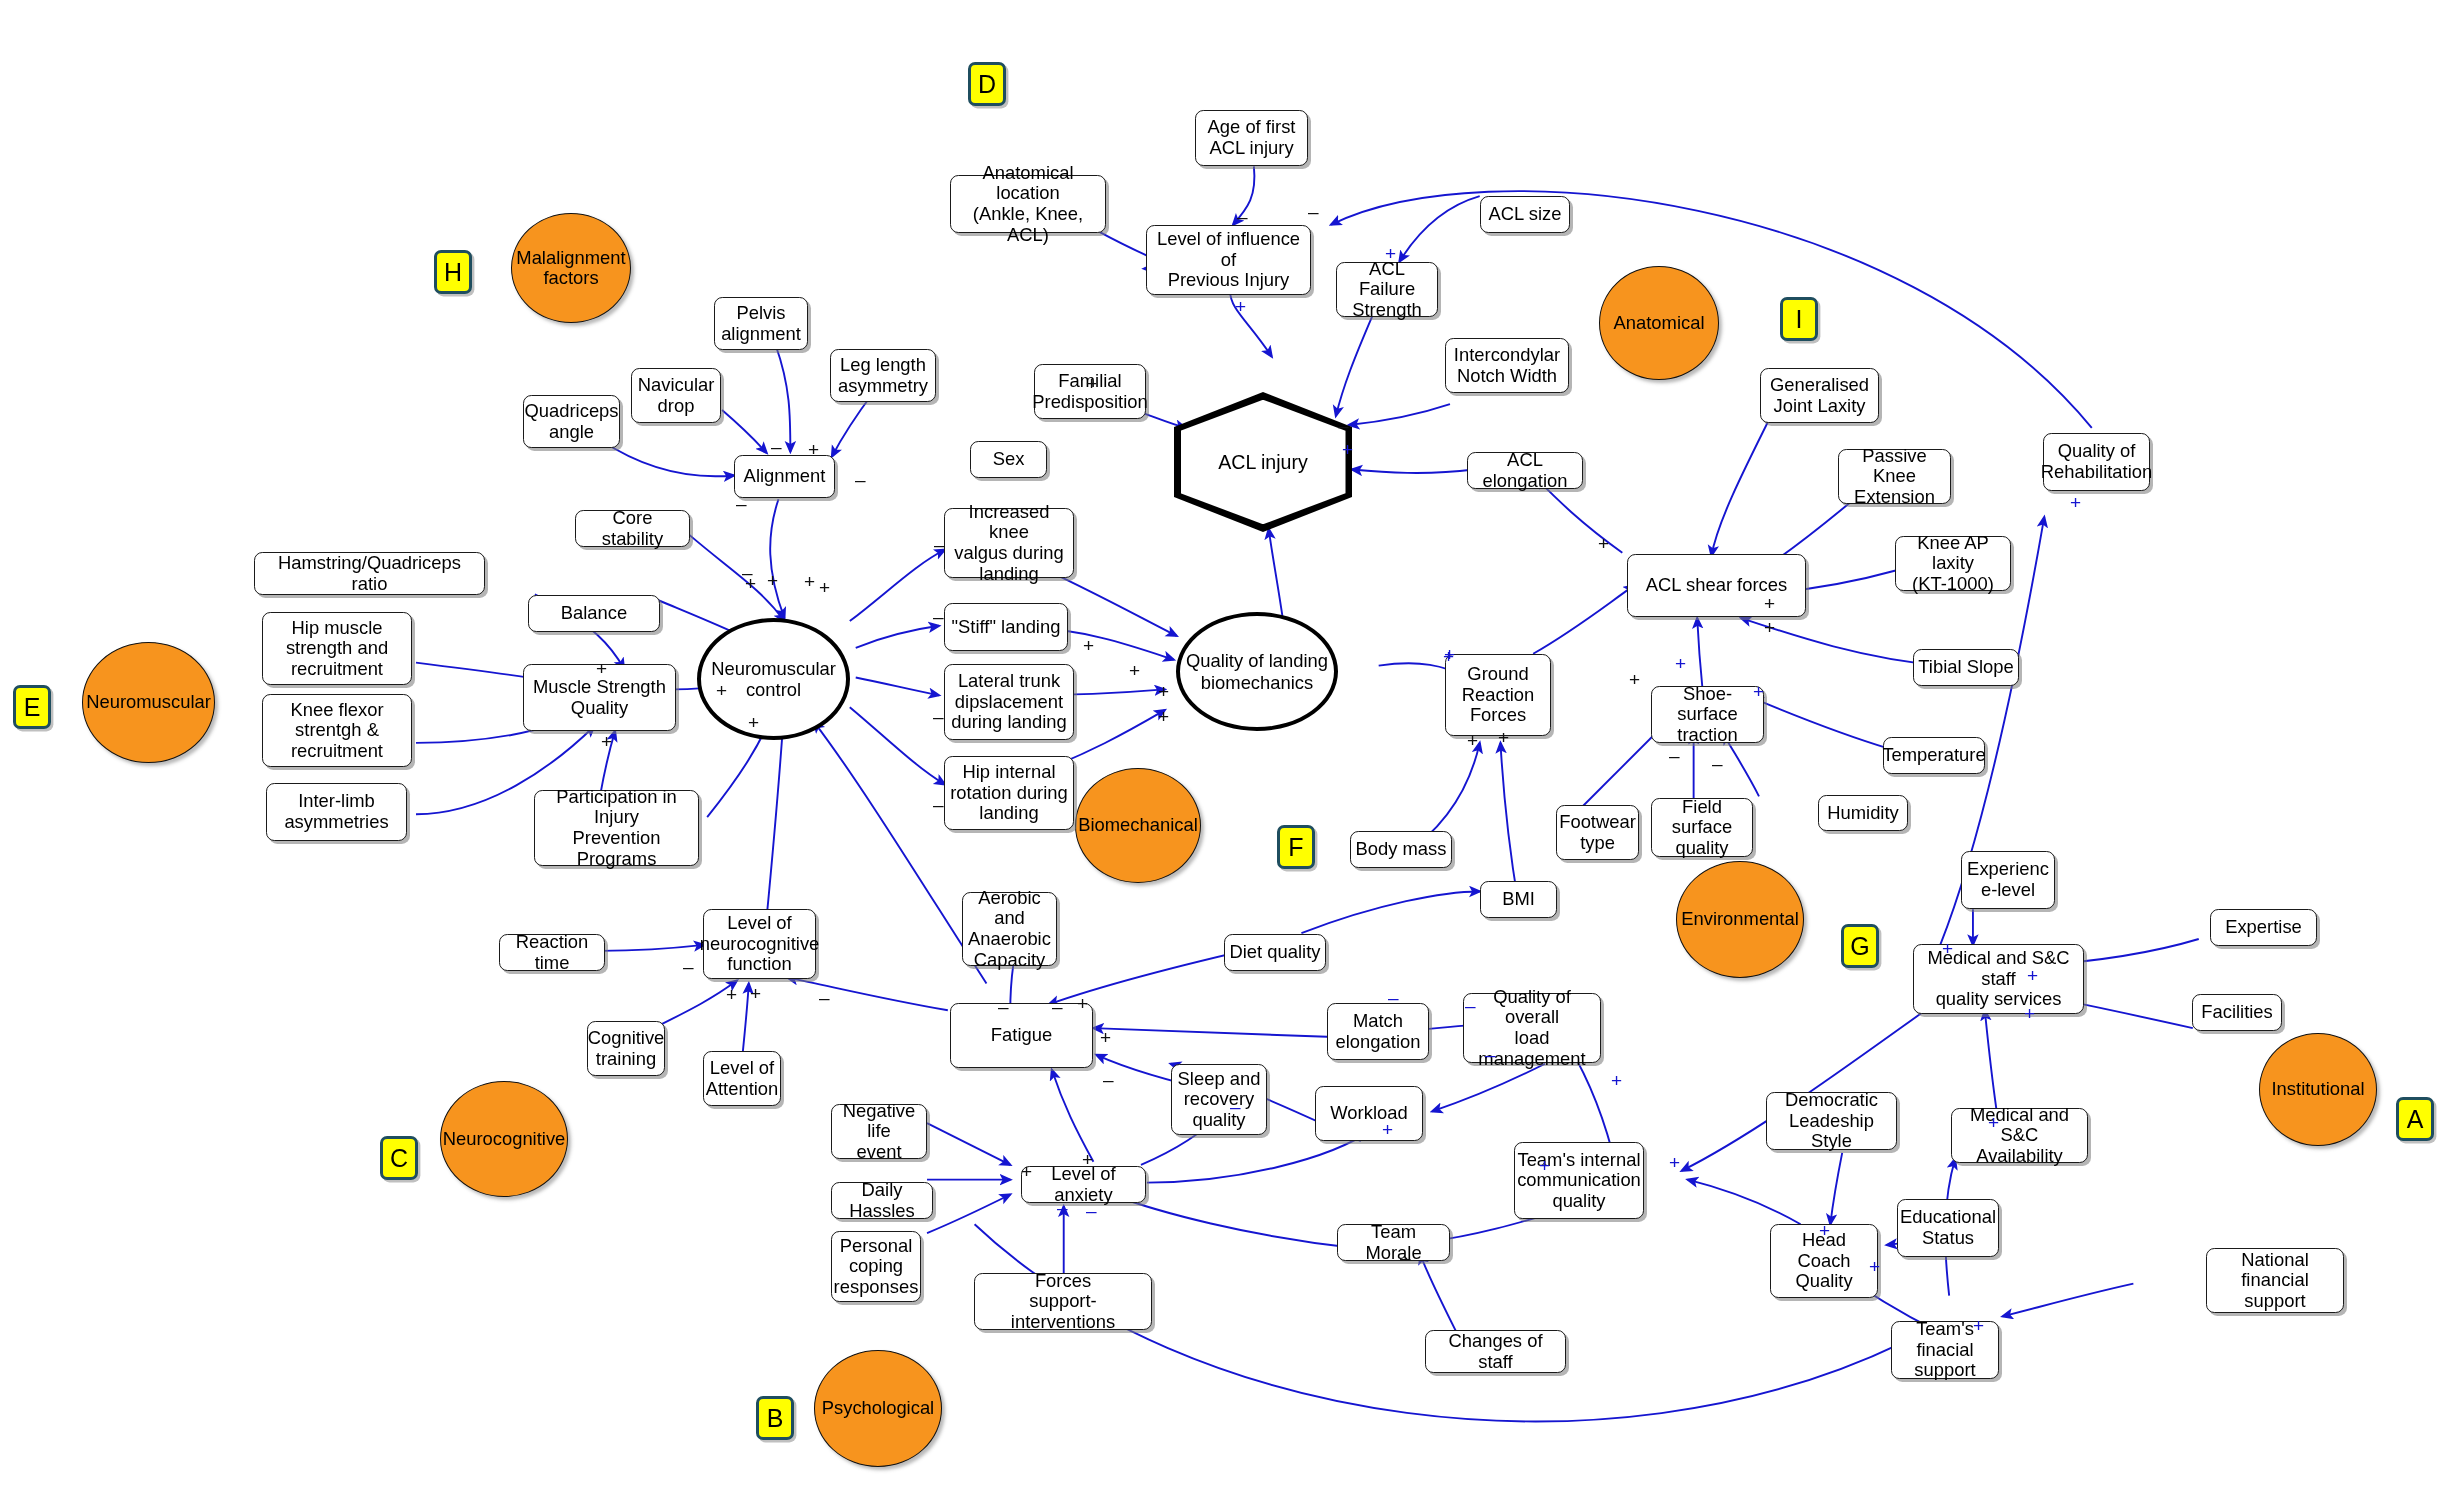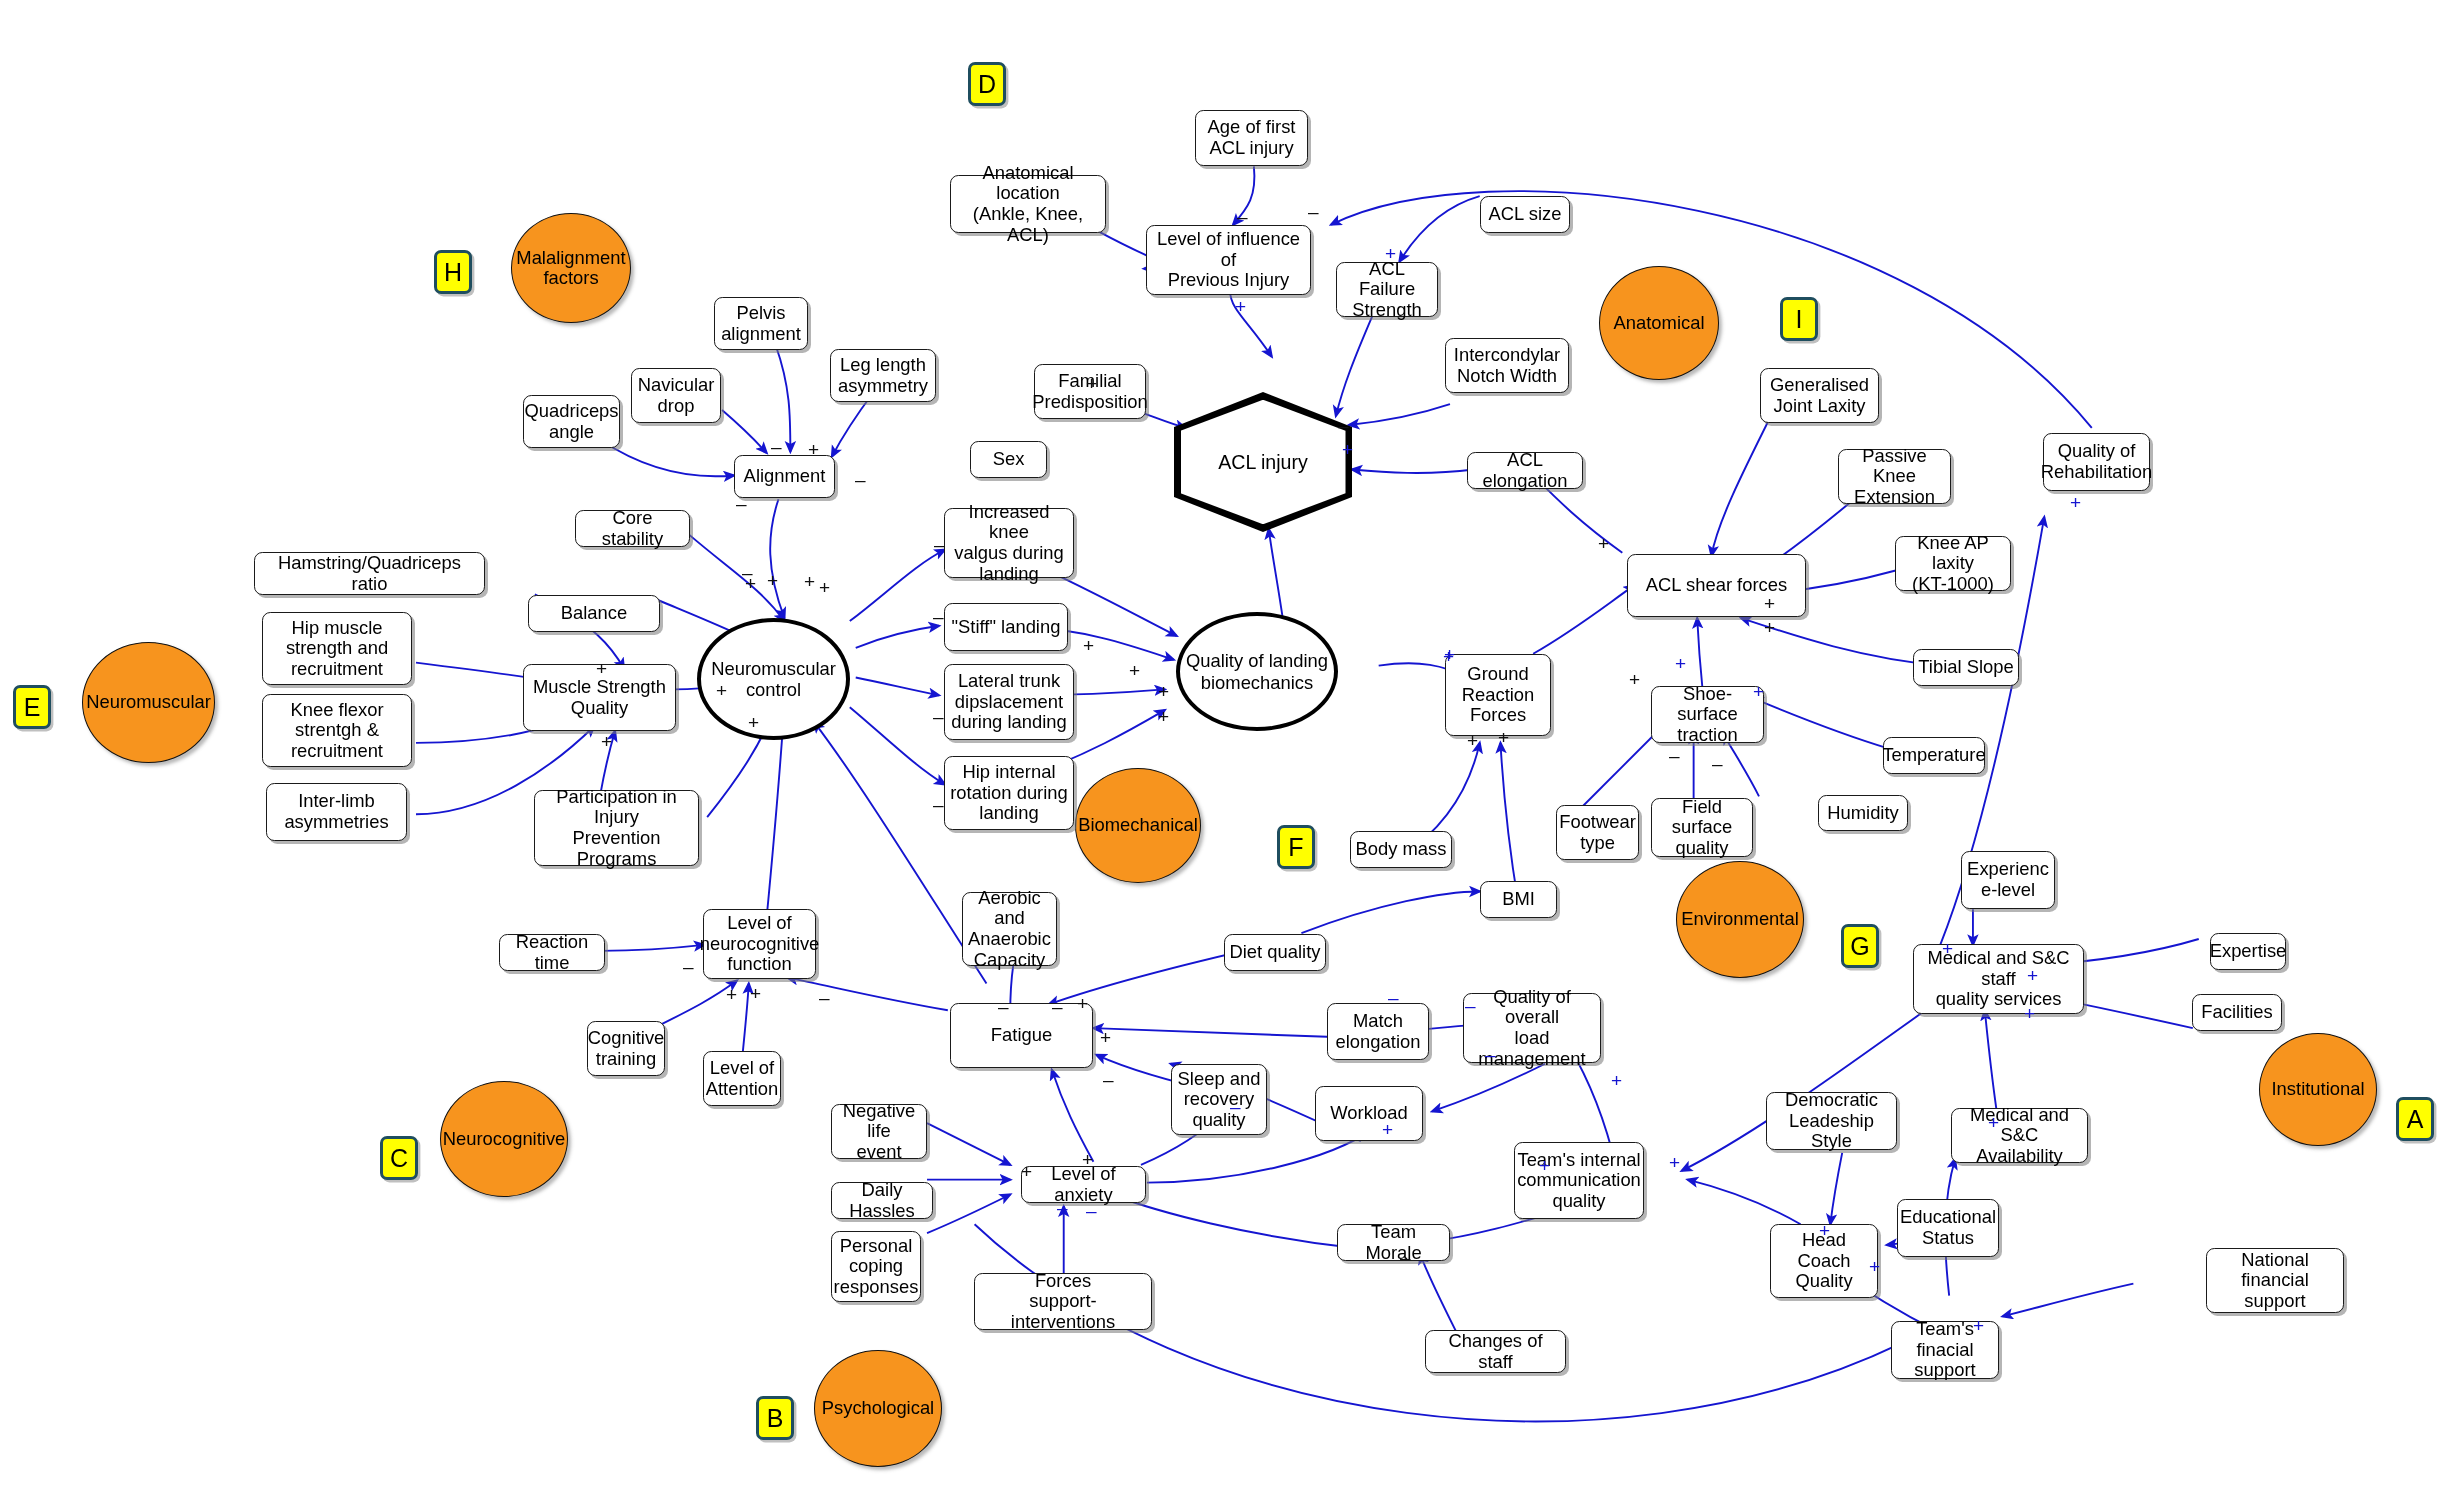--- a/index.html
+++ b/index.html
@@ -678,21 +678,21 @@
   <div class="node" style="left:1961px;top:851px;width:94px;height:58px;">
     <span style="white-space:pre-line">Experienc
 e-level</span>
     </div>
 
   <div class="node" style="left:1913px;top:944px;width:171px;height:70px;">
     <span style="white-space:pre-line">Medical and S&amp;C staff
 quality services</span>
     </div>
 
-  <div class="node" style="left:2210px;top:909px;width:76px;height:37px;margin-top:24px;">
+  <div class="node" style="left:2210px;top:909px;width:107px;height:37px;">
     <span style="white-space:pre-line">Expertise</span>
     </div>
 
   <div class="node" style="left:2192px;top:994px;width:90px;height:37px;">
     <span style="white-space:pre-line">Facilities</span>
     </div>
 
   <div class="node" style="left:1951px;top:1108px;width:137px;height:55px;">
     <span style="white-space:pre-line">Medical and S&amp;C
 Availability</span>

